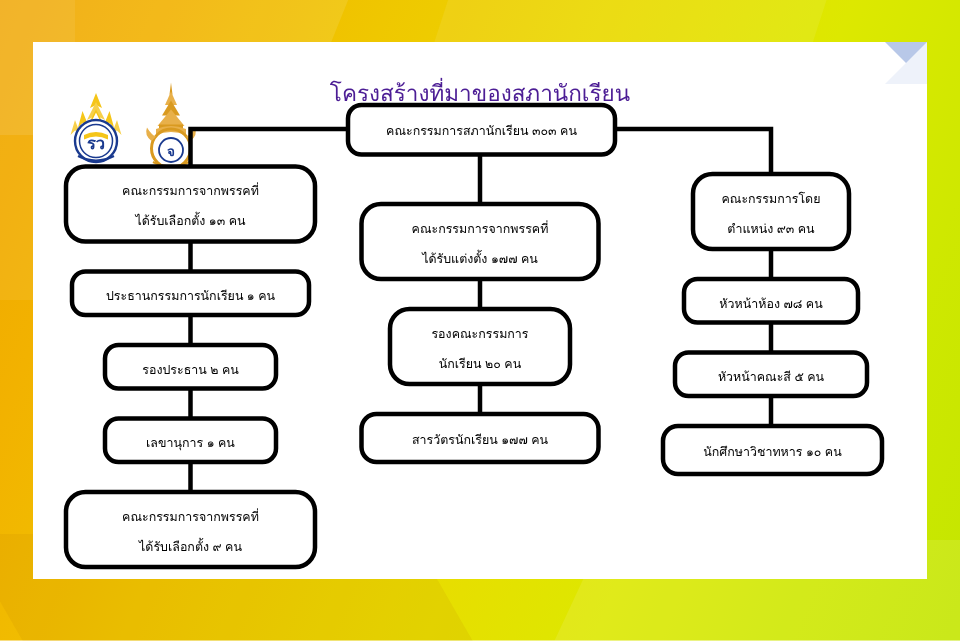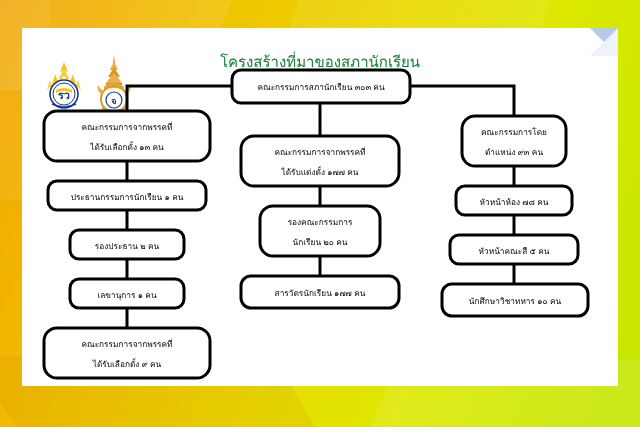--- a/index.html
+++ b/index.html
@@ -100,21 +100,21 @@
 
   
   #title {
     position: absolute;
     left: 0;
     top: 22px;
     width: 596px;
     text-align: center;
     font-size: 15px;
     font-weight: normal;
-    color: #15803d;
+    color: #4c1d95;
     letter-spacing: 0px;
     white-space: nowrap;
   }
 
   
   #chart-svg {
     position: absolute;
     left: 0;
     top: 0;
     width: 596px;

